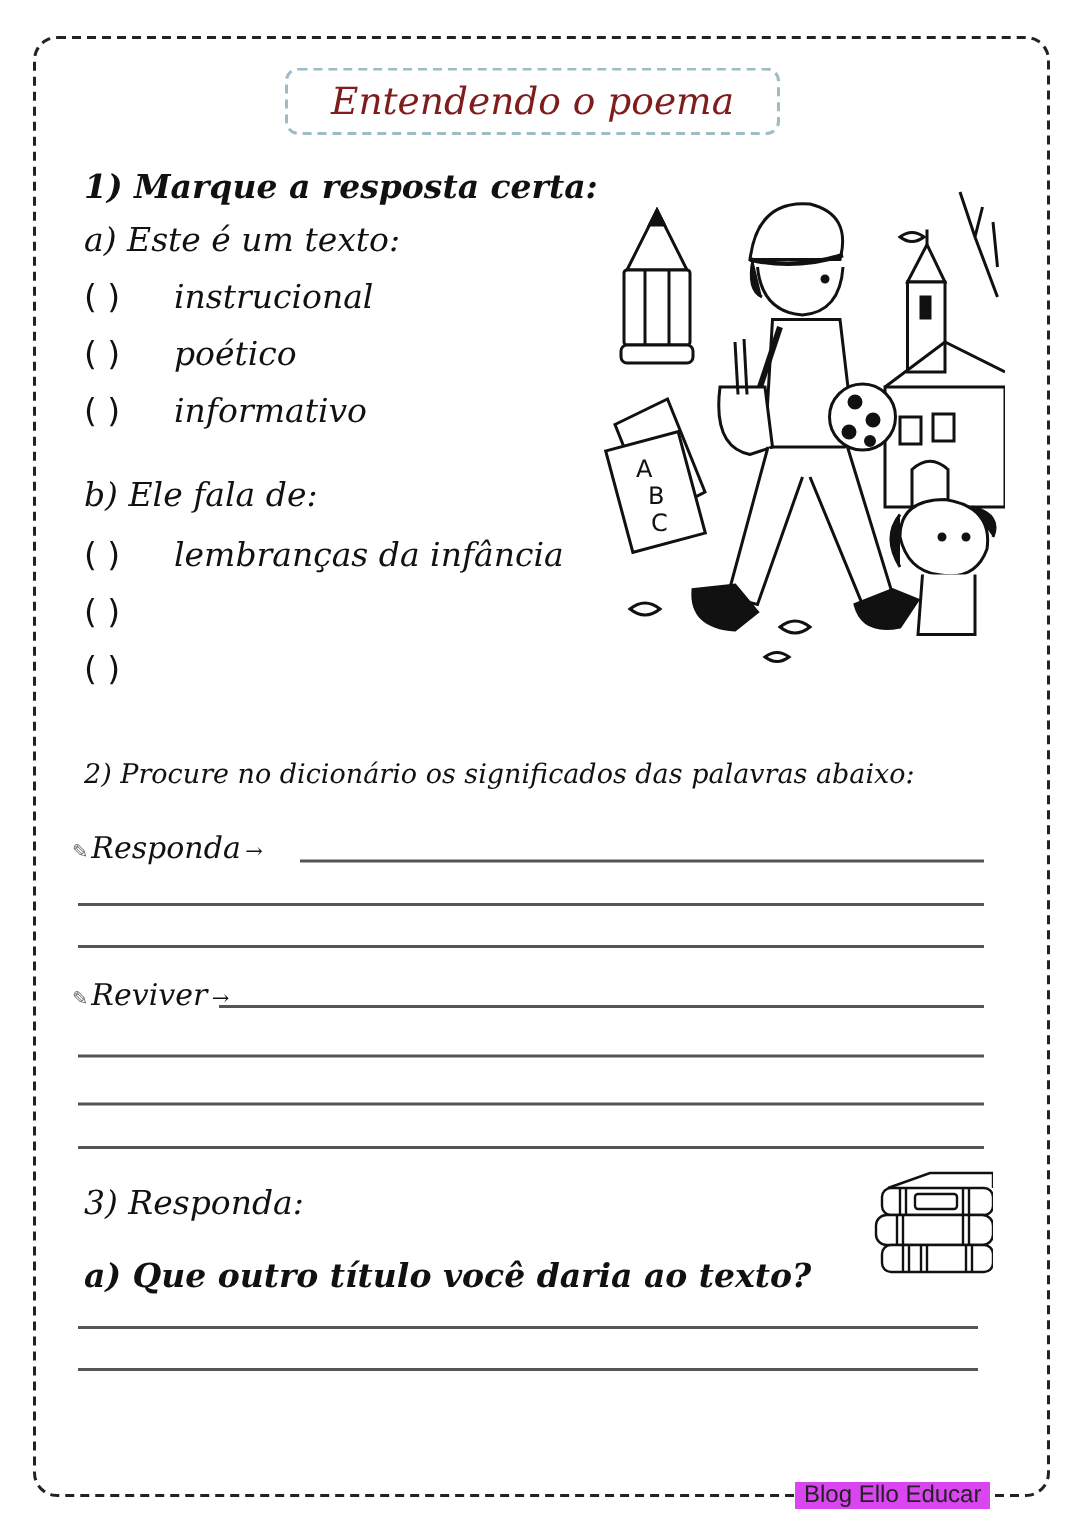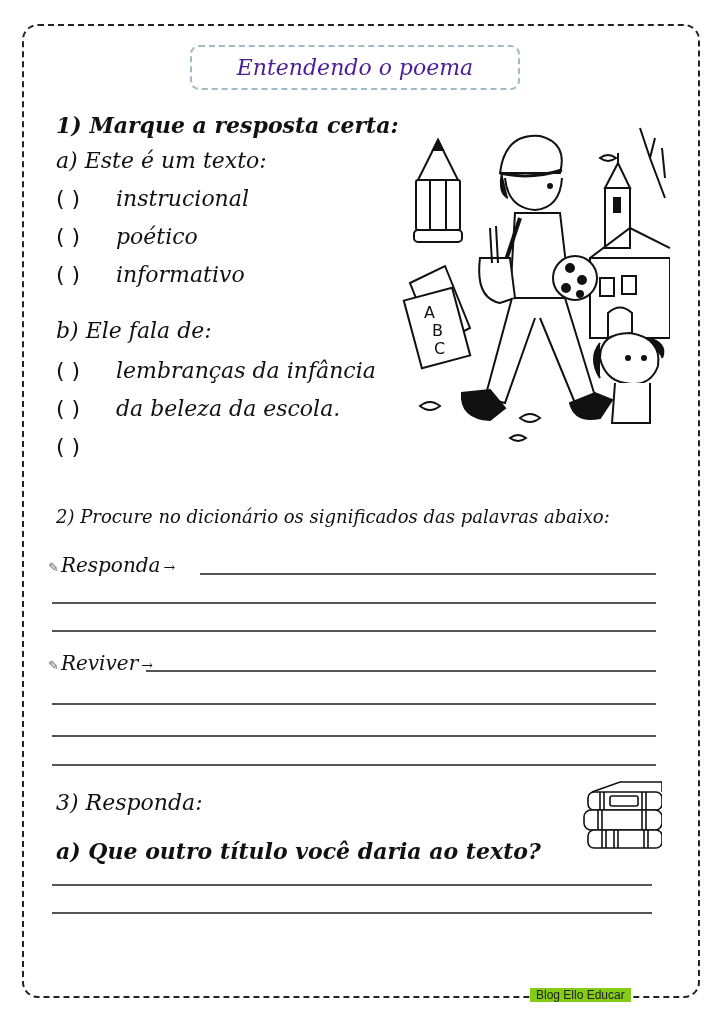--- a/index.html
+++ b/index.html
@@ -5,30 +5,30 @@
   html, body { margin: 0; padding: 0; }
   body {
     width: 724px; height: 1024px; background: #ffffff; position: relative; overflow: hidden;
     font-family: "DejaVu Serif", serif; color: #1a1a1a;
   }
   .frame {
     position: absolute; left: 22px; top: 24px; width: 678px; height: 974px;
     border: 2px dashed #222; border-radius: 16px; box-sizing: border-box;
   }
   .footer-label {
-    position: absolute; left: 530px; top: 988px; background: #84cc16; padding: 0 6px;
-    font-family: "Liberation Sans", sans-serif; font-size: 12px; color: #222;
+    position: absolute; left: 530px; top: 988px; background: #d946ef; padding: 0 6px;
+    font-family: "Liberation Sans", sans-serif; font-size: 16px; color: #222;
   }
   .title-box {
     position: absolute; left: 190px; top: 45px; width: 330px; height: 45px;
     border: 2px dashed #9fbcc4; border-radius: 9px; box-sizing: border-box;
     display: flex; align-items: center; justify-content: center;
   }
   .title-text {
-    font-family: "DejaVu Serif", serif; font-style: italic; font-size: 22px; color: #4c1d95;
+    font-family: "DejaVu Serif", serif; font-style: italic; font-size: 25px; color: #7f1d1d;
   }
   .line-text {
     position: absolute; font-family: "DejaVu Serif", serif; font-style: italic;
     font-size: 22px; color: #111; white-space: nowrap; line-height: 1;
   }
   .opt { display: flex; align-items: center; }
   .paren { font-style: normal; font-family: "DejaVu Sans", sans-serif; font-size: 22px; display: inline-block; width: 60px; }
   .rule {
     position: absolute; height: 0; border-top: 2px solid #555;
   }
@@ -62,21 +62,20 @@
   <span>informativo</span>
 </div>
 
 <div class="line-text" style="left:56px; top:320px;">b) Ele fala de:</div>
 <div class="line-text opt" style="left:56px; top:360px;">
   <span class="paren">(   )</span>
   <span>lembranças da infância</span>
 </div>
 <div class="line-text opt" style="left:56px; top:398px;">
   <span class="paren">(   )</span>
-  <span>da beleza da escola.</span>
 </div>
 <div class="line-text opt" style="left:56px; top:436px;">
   <span class="paren">(   )</span>
 </div>
 
 <svg class="illustration" viewBox="0 0 270 325" fill="none" stroke="#111" stroke-width="2">
 
   <path d="M18 62 L38 22 L58 62 Z" fill="#fff"></path>
   <path d="M33 32 L38 22 L43 32 Z" fill="#111"></path>
   <rect x="16" y="62" width="44" height="50" rx="2" fill="#fff"></rect>

